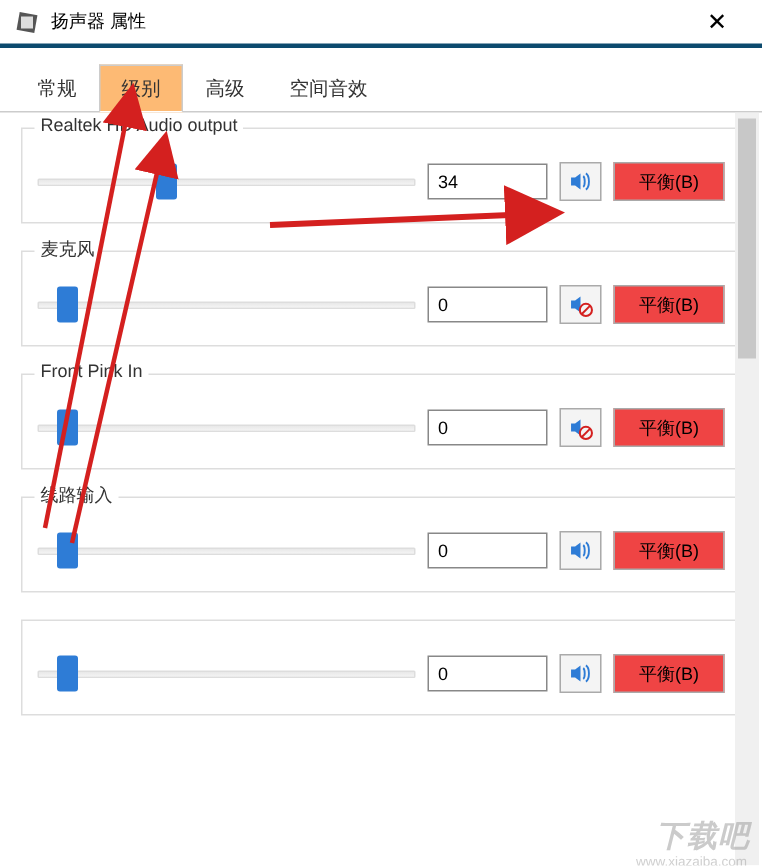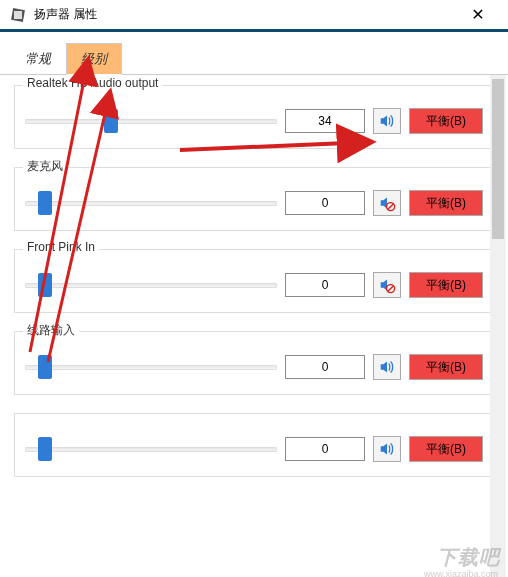--- a/index.html
+++ b/index.html
@@ -3,36 +3,36 @@
 <meta charset="utf-8">
 <style>
   * { box-sizing: border-box; margin: 0; padding: 0; font-family: "Microsoft YaHei", "Segoe UI", sans-serif; }
   body { width: 508px; height: 577px; background: #fff; overflow: hidden; position: relative; }
 
   .titlebar { height: 32px; display: flex; align-items: center; padding: 0 10px; border-bottom: 3px solid #0c4a6e; }
   .titlebar .app-icon { width: 16px; height: 16px; margin-right: 8px; }
   .titlebar .title { font-size: 12px; flex: 1; }
   .titlebar .close { width: 40px; text-align: center; font-size: 16px; cursor: pointer; }
 
-  .tabs { display: flex; border-bottom: 1px solid #ccc; padding: 10px 10px 0 10px; gap: 0; font-style: italic; }
+  .tabs { display: flex; border-bottom: 1px solid #ccc; padding: 10px 10px 0 10px; gap: 0; }
   .tab { padding: 6px 14px; font-size: 13px; cursor: pointer; border: 1px solid transparent; position: relative; top: 1px; color: #333; }
   .tab.active { border: 1px solid #ccc; border-bottom: 1px solid #fff; background: #fdba74; }
 
   .content { padding: 10px 14px 0 14px; height: calc(100% - 75px); overflow-y: hidden; position: relative; }
   .group { border: 1px solid #ddd; padding: 12px 10px 14px 10px; margin-bottom: 18px; position: relative; }
   .group-title { position: absolute; top: -10px; left: 8px; background: #fff; padding: 0 4px; font-size: 12px; color: #333; }
 
   .row { display: flex; align-items: center; gap: 8px; margin-top: 10px; }
   .slider-wrap { flex: 1; position: relative; height: 26px; display: flex; align-items: center; }
   .track { height: 5px; background: linear-gradient(#e8e8e8,#f4f4f4); border: 1px solid #ddd; width: 100%; border-radius: 1px; }
   .thumb { position: absolute; width: 14px; height: 24px; background: #2e7cd6; border-radius: 2px; top: 1px; transform: translateX(-50%); }
   .thumb.lowpos { left: 8%; }
   .thumb.pos34 { left: 34%; }
 
-  .value-box { width: 80px; height: 24px; border: 1px solid #888; font-size: 12px; text-align: center; padding: 2px 6px; }
+  .value-box { width: 80px; height: 24px; border: 1px solid #888; font-size: 12px; text-align: left; padding: 2px 6px; }
 
   .mute-btn { width: 28px; height: 26px; border: 1px solid #aaa; background: #f4f4f4; display: flex; align-items: center; justify-content: center; cursor: pointer; }
 
   .balance-btn { width: 74px; height: 26px; border: 1px solid #aaa; background: #ef4444; font-size: 12px; cursor: pointer; }
 
   .scrollbar { position: absolute; right: 2px; top: 0; bottom: 0; width: 16px; background: #f0f0f0; }
   .scrollbar .sthumb { position: absolute; left: 2px; right: 2px; top: 4px; height: 160px; background: #c8c8c8; }
 
   .watermark { position: absolute; right: 8px; bottom: 6px; font-size: 20px; font-weight: bold; color: rgba(160,160,160,0.55); font-style: italic; letter-spacing: 1px; pointer-events: none; margin-left: 27px; }
   .wm-url { position: absolute; right: 10px; bottom: -2px; font-size: 9px; color: rgba(160,160,160,0.5); pointer-events: none; }
@@ -51,20 +51,22 @@
         <rect x="4" y="4" width="8" height="8" fill="#ddd"></rect>
       </svg>
   </span>
   <span class="title">扬声器 属性</span>
   <span class="close">✕</span>
 </div>
 
 <div class="tabs">
   <div class="tab">常规</div>
   <div class="tab active">级别</div>
+  <div class="tab">高级</div>
+  <div class="tab">空间音效</div>
 </div>
 
 <div class="content">
 
   <div class="group">
     <div class="group-title">Realtek HD Audio output</div>
     <div class="row">
       <div class="slider-wrap">
         <div class="track"></div>
           <div class="thumb pos34"></div>

